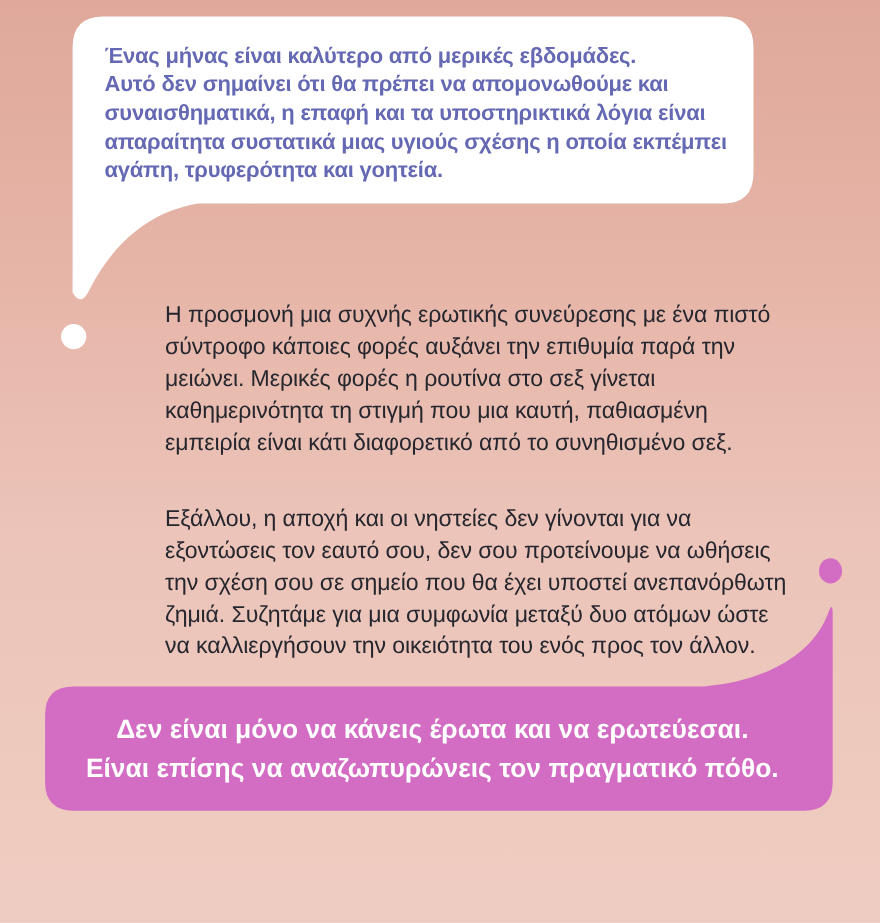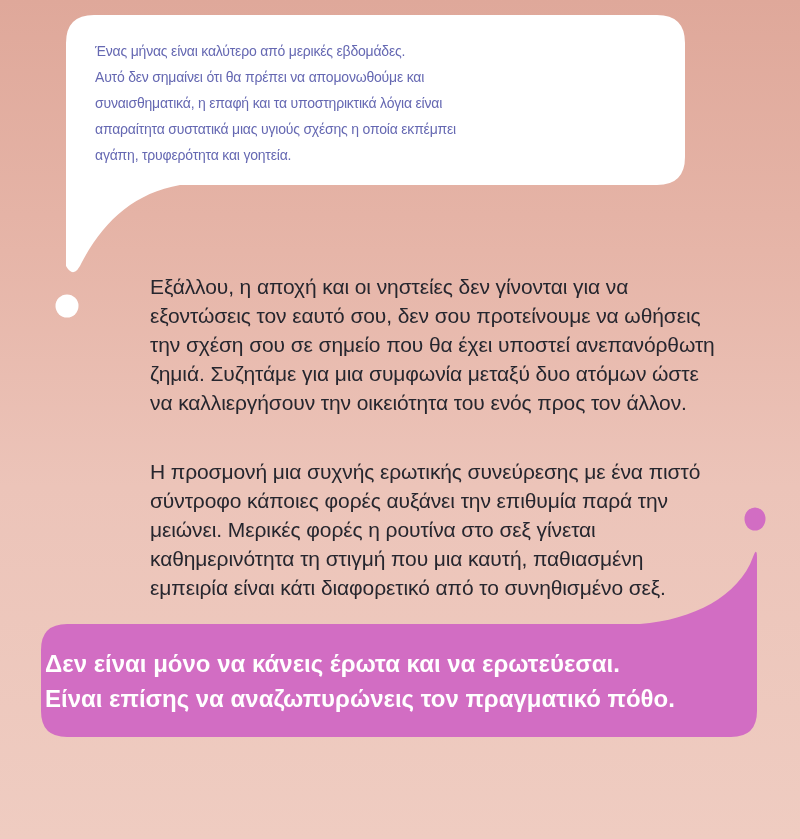--- a/index.html
+++ b/index.html
@@ -9,36 +9,37 @@
     overflow:hidden;
     background:linear-gradient(180deg,#dfa89a 0%,#e6b5a8 30%,#ecc4b9 58%,#efccc1 100%);
     font-family:"Liberation Sans","DejaVu Sans",sans-serif;
   }
   .bubble-layer{
     position:absolute;left:0;top:0;width:800px;height:839px;z-index:1;
   }
   .text-layer{position:absolute;z-index:2;}
   .top-bubble-text{
     left:95px;top:38px;width:588px;
-    font-size:14px;line-height:26px;font-weight:normal;
+    font-size:20px;line-height:26px;font-weight:bold;
     letter-spacing:-0.2px;
     color:#6568b2;
     white-space:pre-line;
   }
   .body-text{
     left:150px;top:243px;width:620px;
     font-size:21px;line-height:29px;
     letter-spacing:-0.1px;
     color:#26262e;
     white-space:pre-line;
   }
   .body-text .para{margin:0 0 11px 0;}
   .body-text .emphasis{margin:6px 0 0 0;font-weight:bold;}
   .bottom-bubble-text{
-    left:45px;top:646px;width:716px;
+    left:35px;top:646px;width:716px;
+    text-align:center;
     font-size:24px;line-height:35px;font-weight:bold;
     color:#ffffff;
     white-space:pre-line;
   }
 </style>
 </head>
 <body>
 
 <div class="poster">
 
@@ -55,28 +56,28 @@
     <ellipse cx="755" cy="519" rx="10.5" ry="11.5" fill="#d26dc3"></ellipse>
   </svg>
 
   <div class="text-layer top-bubble-text">Ένας μήνας είναι καλύτερο από μερικές εβδομάδες.
 Αυτό δεν σημαίνει ότι θα πρέπει να απομονωθούμε και
 συναισθηματικά, η επαφή  και τα υποστηρικτικά λόγια είναι
 απαραίτητα συστατικά μιας υγιούς σχέσης η οποία εκπέμπει
 αγάπη, τρυφερότητα και γοητεία.</div>
 
   <div class="text-layer body-text">
+    <p class="para">Η προσμονή  μια συχνής ερωτικής συνεύρεσης με ένα πιστό
+σύντροφο κάποιες φορές αυξάνει την επιθυμία παρά την
+μειώνει. Μερικές φορές η ρουτίνα στο σεξ γίνεται
+καθημερινότητα τη στιγμή που μια καυτή, παθιασμένη
+εμπειρία είναι κάτι διαφορετικό από το συνηθισμένο σεξ.</p>
     <p class="para">Εξάλλου, η αποχή και οι νηστείες δεν γίνονται για να
 εξοντώσεις τον εαυτό σου, δεν σου προτείνουμε να ωθήσεις
 την σχέση σου σε σημείο που θα έχει υποστεί ανεπανόρθωτη
 ζημιά.  Συζητάμε για μια συμφωνία μεταξύ δυο ατόμων ώστε
 να καλλιεργήσουν την οικειότητα του ενός προς τον άλλον.</p>
-    <p class="para">Η προσμονή  μια συχνής ερωτικής συνεύρεσης με ένα πιστό
-σύντροφο κάποιες φορές αυξάνει την επιθυμία παρά την
-μειώνει. Μερικές φορές η ρουτίνα στο σεξ γίνεται
-καθημερινότητα τη στιγμή που μια καυτή, παθιασμένη
-εμπειρία είναι κάτι διαφορετικό από το συνηθισμένο σεξ.</p>
   </div>
 
   <div class="text-layer bottom-bubble-text">Δεν είναι μόνο να κάνεις έρωτα και να ερωτεύεσαι.
 Είναι επίσης να αναζωπυρώνεις τον πραγματικό πόθο.</div>
 
 </div>
 
 </body></html>

